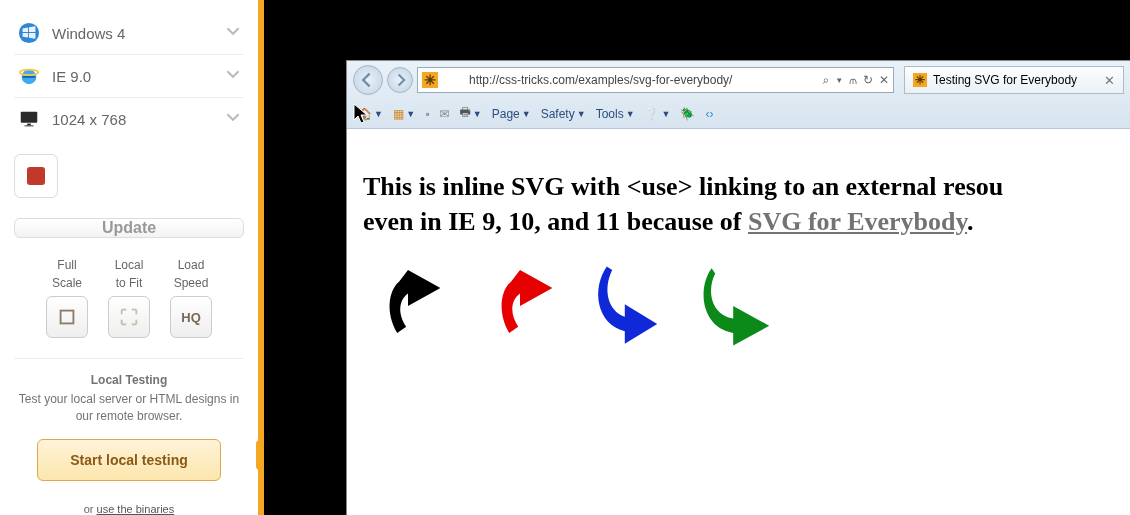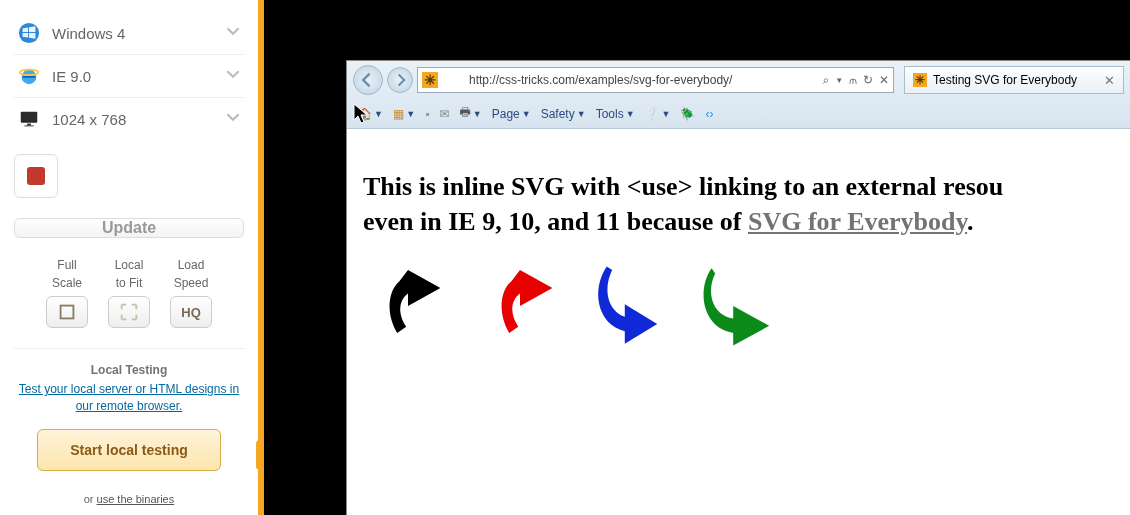--- a/index.html
+++ b/index.html
@@ -11,25 +11,25 @@
 .selector-label { flex: 1; font-size: 15px; color: #666; }
 .selector-chevron { color: #bbb; }
 
 .update-row { display: flex; gap: 20px; margin-top: 14px; flex-direction: column; }
 .stop-btn { width: 44px; height: 44px; border: 1px solid #ddd; border-radius: 6px; background: #fff; display: flex; align-items: center; justify-content: center; cursor: pointer; }
 .stop-sq { width: 18px; height: 18px; background: #c0392b; border-radius: 3px; }
 .update-btn { flex: 1; height: 44px; border: 1px solid #ddd; border-radius: 6px; background: linear-gradient(#fff,#f3f3f3); color: #999; font-size: 16px; font-weight: bold; cursor: pointer; }
 
 .tool-row { display: flex; justify-content: center; gap: 20px; margin-top: 20px; }
 .tool { display: flex; flex-direction: column; align-items: center; font-size: 12px; color: #666; gap: 4px; }
-.tool-box { width: 42px; height: 32px; border: 1px solid #ccc; border-radius: 6px; background: linear-gradient(#fff,#eee); display: flex; align-items: center; justify-content: center; margin-top: 2px; color: #7a6a55; font-weight: bold; font-size: 13px; cursor: pointer; }
+.tool-box { width: 42px; height: 42px; border: 1px solid #ccc; border-radius: 6px; background: linear-gradient(#fff,#eee); display: flex; align-items: center; justify-content: center; margin-top: 2px; color: #7a6a55; font-weight: bold; font-size: 13px; cursor: pointer; }
 
 .local-section { margin-top: 20px; text-align: center; padding-top: 14px; border-top: 1px solid #eee; }
 .local-title { font-weight: bold; font-size: 12px; color: #737373; }
-.local-desc { font-size: 12px; color: #0369a1; margin-top: 4px; line-height: 1.4; text-decoration: underline; }
+.local-desc { font-size: 12px; color: #737373; margin-top: 4px; line-height: 1.4; }
 .local-btn { display: inline-block; margin-top: 14px; background: linear-gradient(#fff3d9,#fce6ad); border: 1px solid #daa94e; color: #8a5a16; font-weight: bold; font-size: 14px; padding: 12px 32px; border-radius: 6px; cursor: pointer; }
 .binaries-line { font-size: 11px; color: #666; margin-top: 22px; }
 .binaries-line a { color: #555; }
 
 .divider { width: 6px; background: #f5a623; position: relative; }
 .collapse-tab { position: absolute; top: 440px; left: -2px; width: 34px; height: 30px; background: #f5a623; border-radius: 4px 0 0 4px; display: flex; align-items: center; justify-content: center; cursor: pointer; }
 
 .content-area { flex: 1; background: #000; position: relative; }
 .ie-window { position: absolute; top: 60px; left: 82px; right: 0; bottom: 0; background: #fff; border: 1px solid #888; border-bottom: none; border-right: none; box-shadow: 0 0 10px rgba(0,0,0,0.5); }
 .ie-chrome { background: linear-gradient(#e9f1f8,#d7e4ef); border-bottom: 1px solid #b6c6d6; position: relative; }

